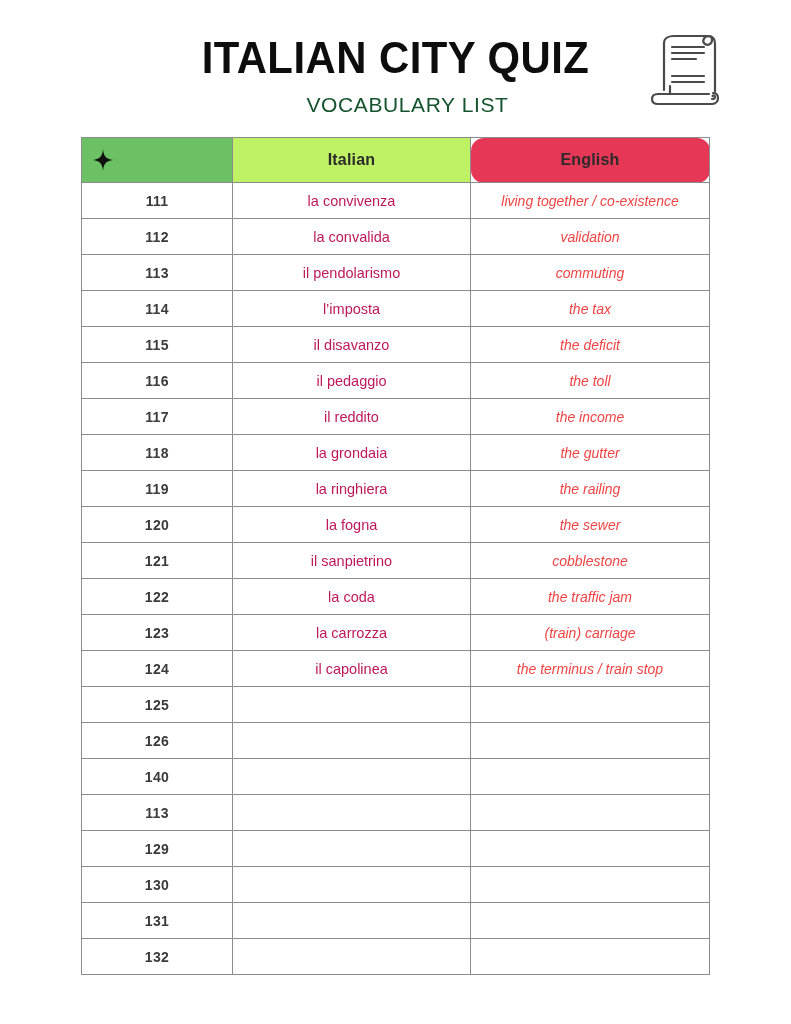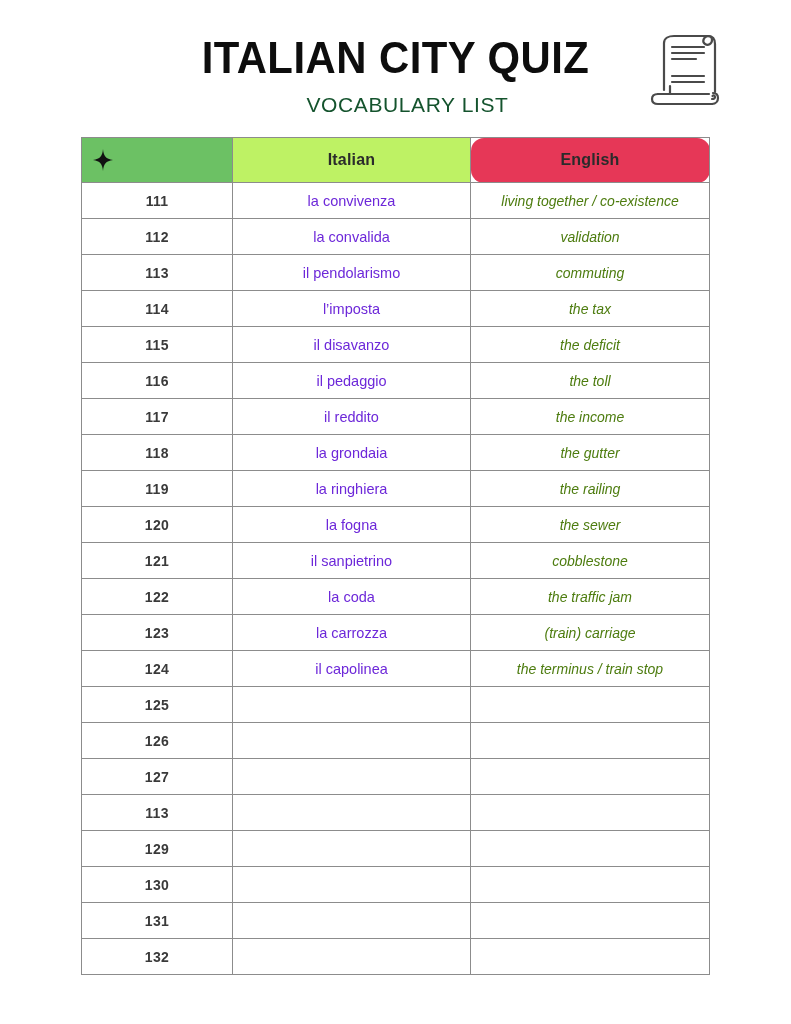--- a/index.html
+++ b/index.html
@@ -131,27 +131,27 @@
   td.cell-num {
     font-size: 14px;
     font-weight: bold;
     color: #3a3a3a;
     letter-spacing: 0.3px;
   }
 
   td.cell-ita {
     font-size: 14.5px;
     font-weight: normal;
-    color: #6d28d9;
+    color: #be185d;
   }
 
   td.cell-eng {
     font-size: 14px;
     font-style: italic;
-    color: #4d7c0f;
+    color: #ef4444;
   }
 
   td.empty { color: transparent; }
 </style>
 </head>
 <body>
 
 <div class="page">
 
   <div class="header">
@@ -281,21 +281,21 @@
           <td class="cell-num">125</td>
           <td class="cell-ita empty"></td>
           <td class="cell-eng empty"></td>
         </tr>
         <tr>
           <td class="cell-num">126</td>
           <td class="cell-ita empty"></td>
           <td class="cell-eng empty"></td>
         </tr>
         <tr>
-          <td class="cell-num">127</td>
+          <td class="cell-num">140</td>
           <td class="cell-ita empty"></td>
           <td class="cell-eng empty"></td>
         </tr>
         <tr>
           <td class="cell-num">113</td>
           <td class="cell-ita empty"></td>
           <td class="cell-eng empty"></td>
         </tr>
         <tr>
           <td class="cell-num">129</td>

